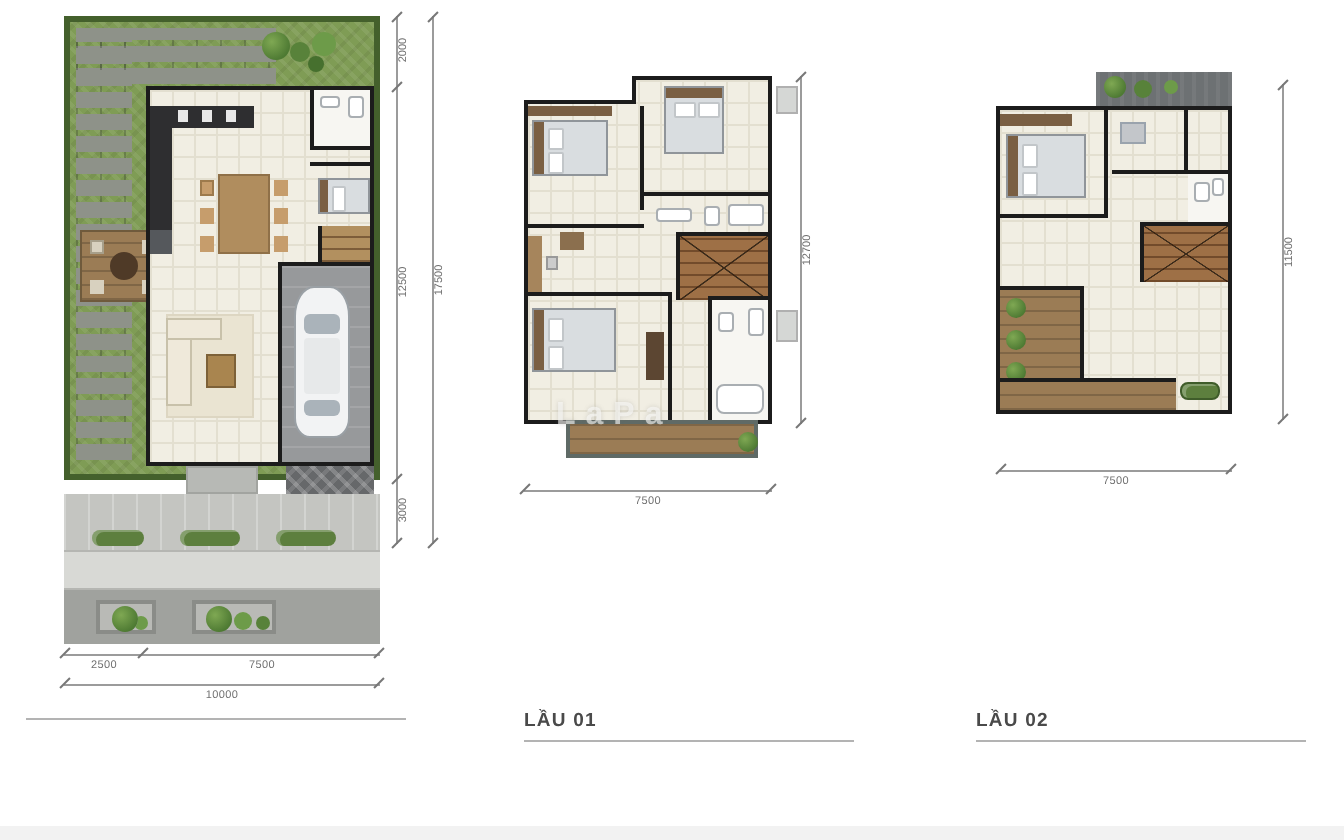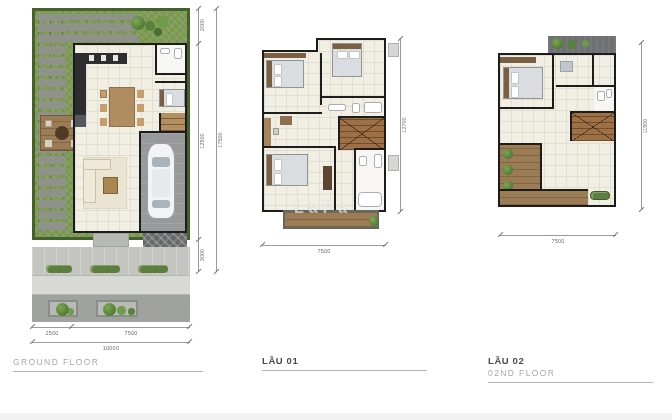--- a/index.html
+++ b/index.html
@@ -181,21 +181,21 @@
 
     <div class="a" style="left:4px;top:5px;width:56px;height:14px;background:#fff;border-right:2px solid #1c1c1c;border-bottom:2px solid #1c1c1c;"></div>
 
     <div class="a woodh" style="left:25px;top:177px;width:96px;height:19px;border:2px solid #5f6a66;">
       <div class="a bush" style="left:84px;top:4px;width:10px;height:10px;"></div>
     </div>
 
     <div class="a" style="left:130px;top:10px;width:11px;height:14px;background:#d5d7d5;border:1px solid #b0b0b0;"></div>
     <div class="a" style="left:130px;top:122px;width:11px;height:16px;background:#d5d7d5;border:1px solid #b0b0b0;"></div>
 
-    <div class="a wm" style="left:20px;top:166px;margin-left:16px;">LaPa</div>
+    <div class="a wm" style="left:20px;top:166px;">LaPa</div>
 
     <div class="a dimh" style="left:4px;top:212px;width:124px;"></div>
     <div class="a tick" style="left:1px;top:211px;"></div>
       <div class="a tick" style="left:124px;top:211px;"></div>
     <div class="a dimt" style="left:4px;top:215px;width:124px;">7500</div>
     <div class="a dimv" style="left:142px;top:5px;height:174px;"></div>
     <div class="a tick" style="left:139px;top:5px;"></div>
       <div class="a tick" style="left:139px;top:178px;"></div>
     <div class="a dimtv" style="left:124px;top:88px;">12700</div>
   </section>
@@ -240,27 +240,25 @@
     <div class="a tick" style="left:5px;top:204px;"></div>
       <div class="a tick" style="left:120px;top:204px;"></div>
     <div class="a dimt" style="left:8px;top:208px;width:116px;">7500</div>
     <div class="a dimv" style="left:149px;top:12px;height:168px;"></div>
     <div class="a tick" style="left:146px;top:12px;"></div>
       <div class="a tick" style="left:146px;top:179px;"></div>
     <div class="a dimtv" style="left:131px;top:92px;">11500</div>
   </section>
 
   <div class="a" style="left:13px;top:355px;width:190px;">
-    <div class="title-en">GROUND FLOOR</div>
     <div class="rule"></div>
   </div>
   <div class="a" style="left:262px;top:355px;width:165px;">
     <div class="title-vn">LẦU 01</div>
     <div class="rule"></div>
   </div>
   <div class="a" style="left:488px;top:355px;width:165px;">
     <div class="title-vn">LẦU 02</div>
-    <div class="title-en">02ND FLOOR</div>
     <div class="rule"></div>
   </div>
 
   <div class="a" style="left:0;top:413px;width:672px;height:7px;background:#f2f2f2;"></div>
 </div>
 
 </body></html>

